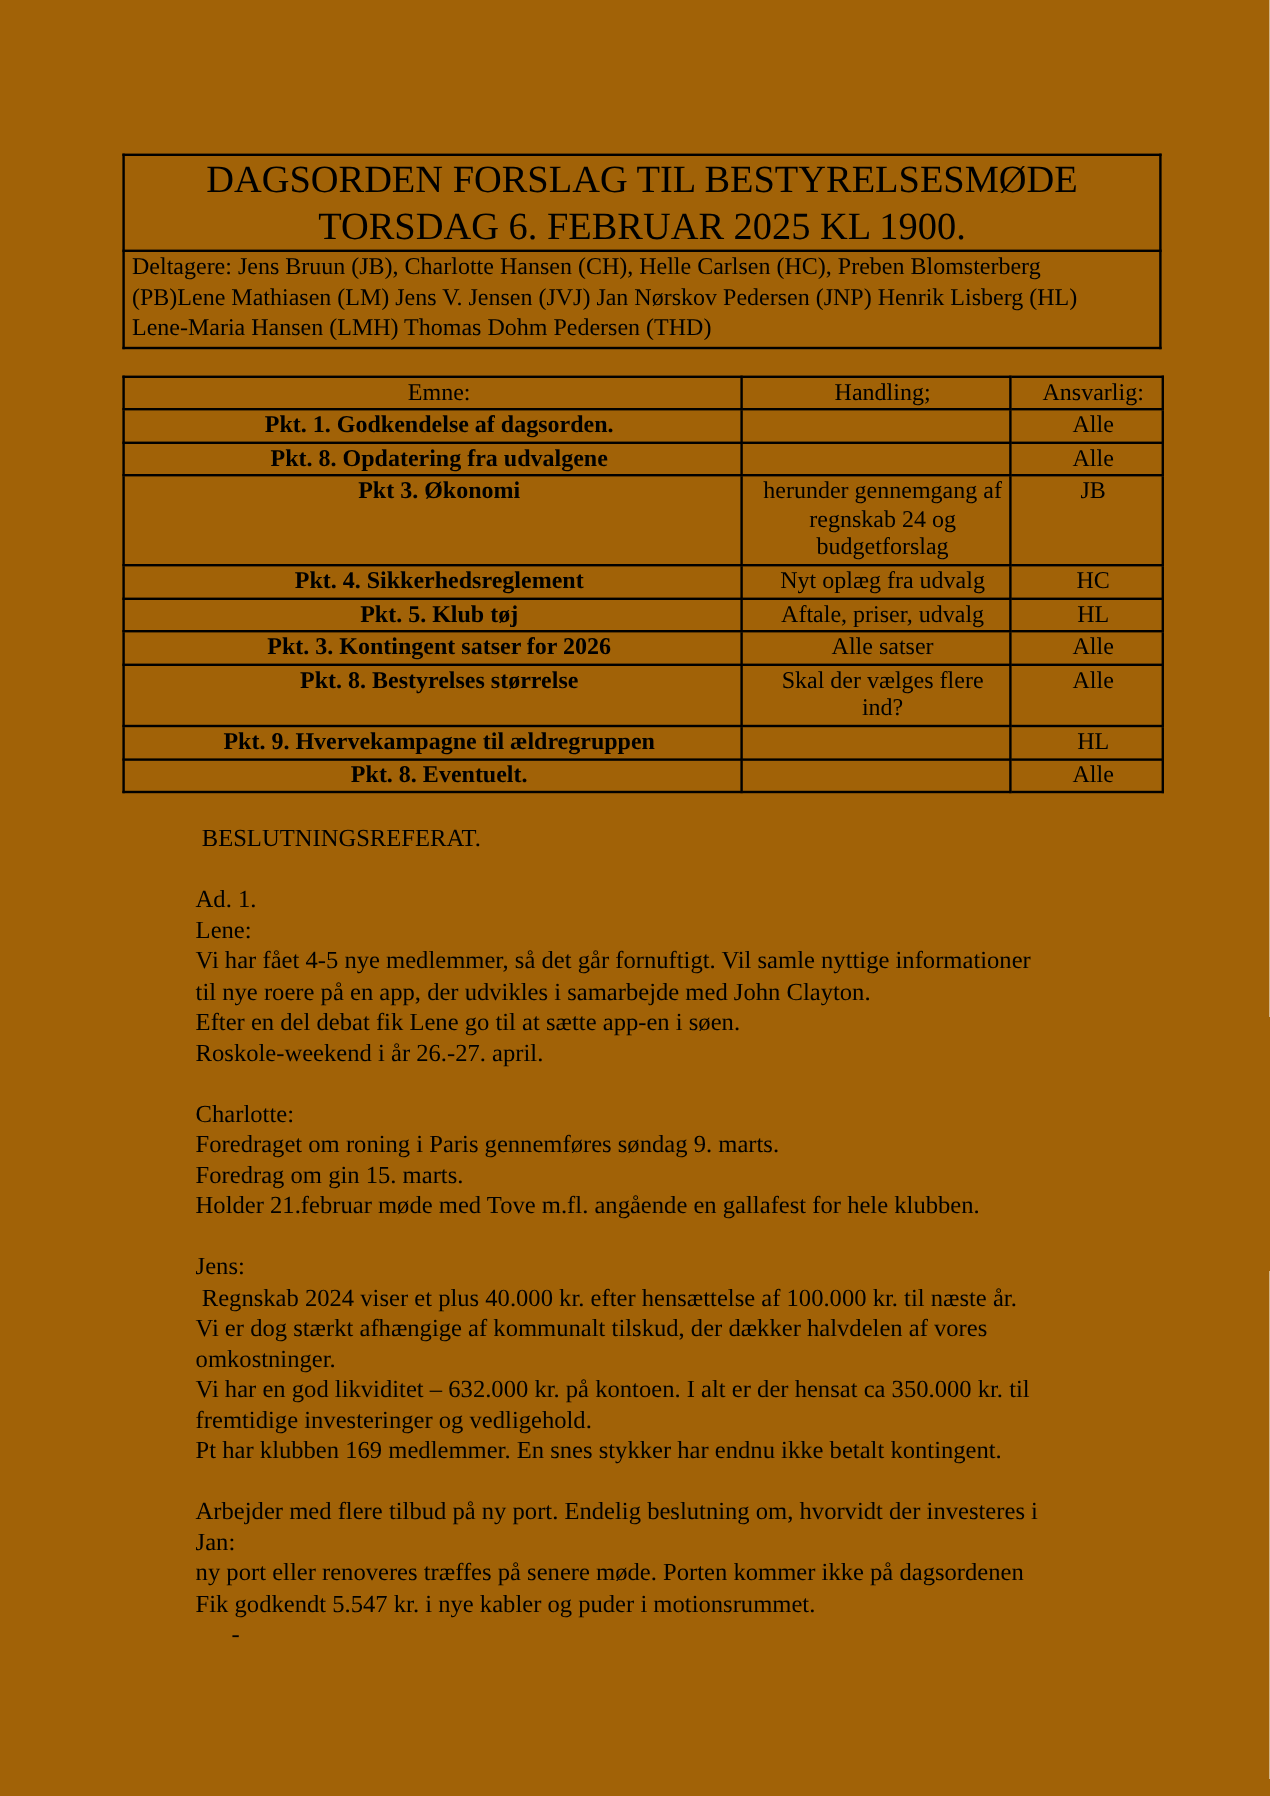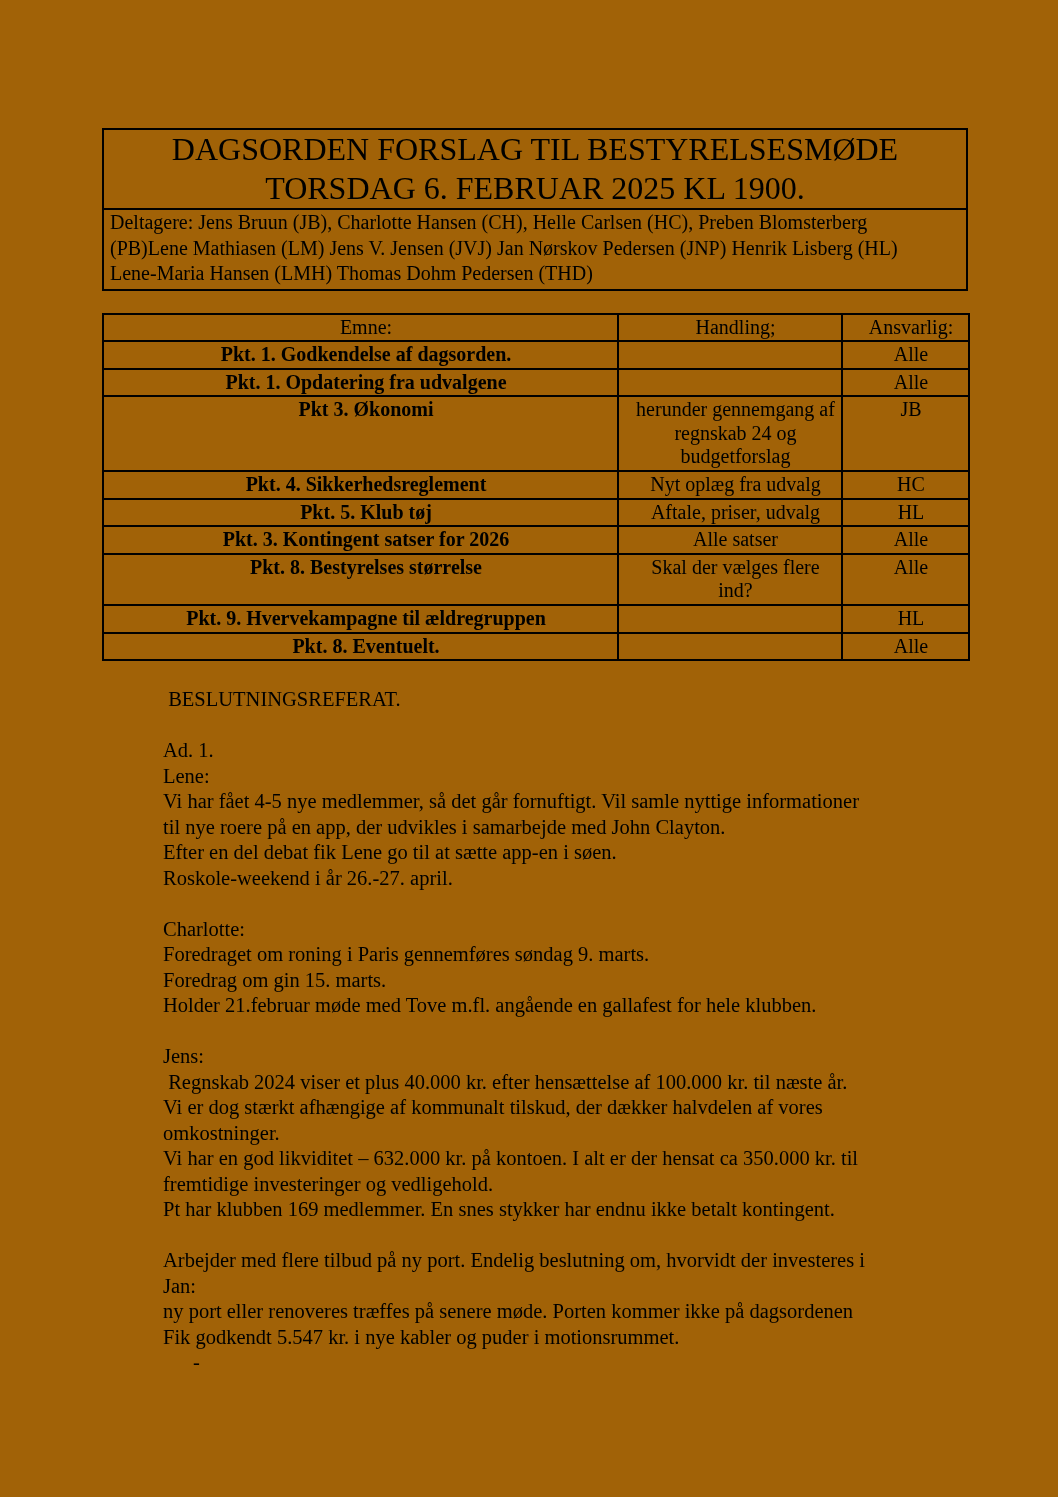--- a/index.html
+++ b/index.html
@@ -103,21 +103,21 @@
         <td>Emne:</td>
         <td>Handling;</td>
         <td>Ansvarlig:</td>
       </tr>
       <tr>
         <td class="emne-cell">Pkt. 1. Godkendelse af dagsorden.</td>
         <td></td>
         <td>Alle</td>
       </tr>
       <tr>
-        <td class="emne-cell">Pkt. 1. Opdatering fra udvalgene</td>
+        <td class="emne-cell">Pkt. 8. Opdatering fra udvalgene</td>
         <td></td>
         <td>Alle</td>
       </tr>
       <tr>
         <td class="emne-cell">Pkt 3. Økonomi</td>
         <td>herunder gennemgang af regnskab 24 og budgetforslag</td>
         <td>JB</td>
       </tr>
       <tr>
         <td class="emne-cell">Pkt. 4. Sikkerhedsreglement</td>

